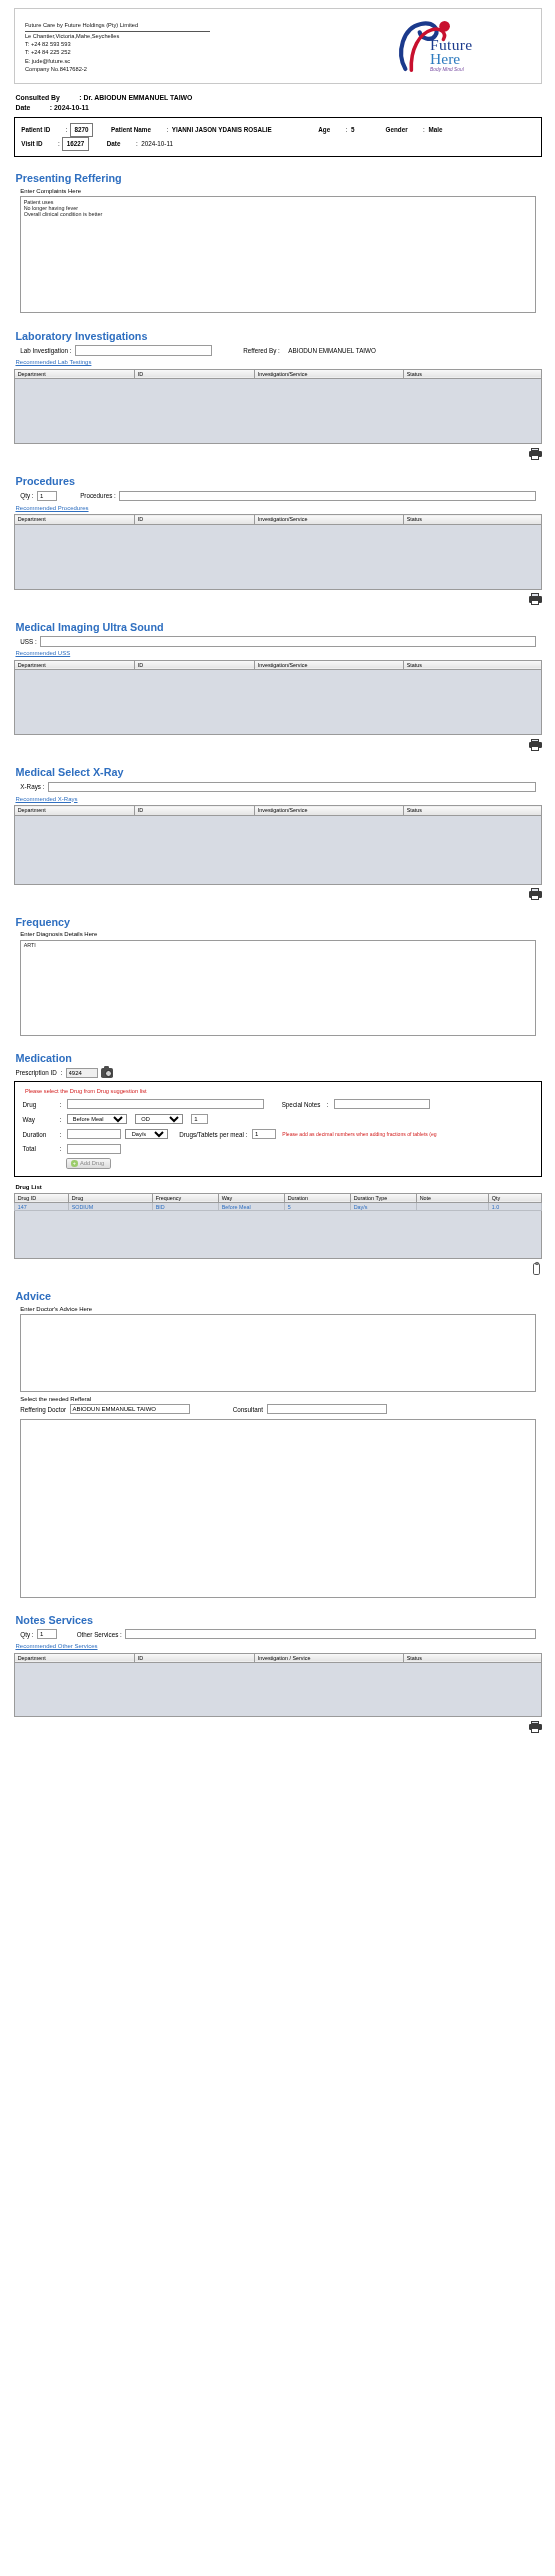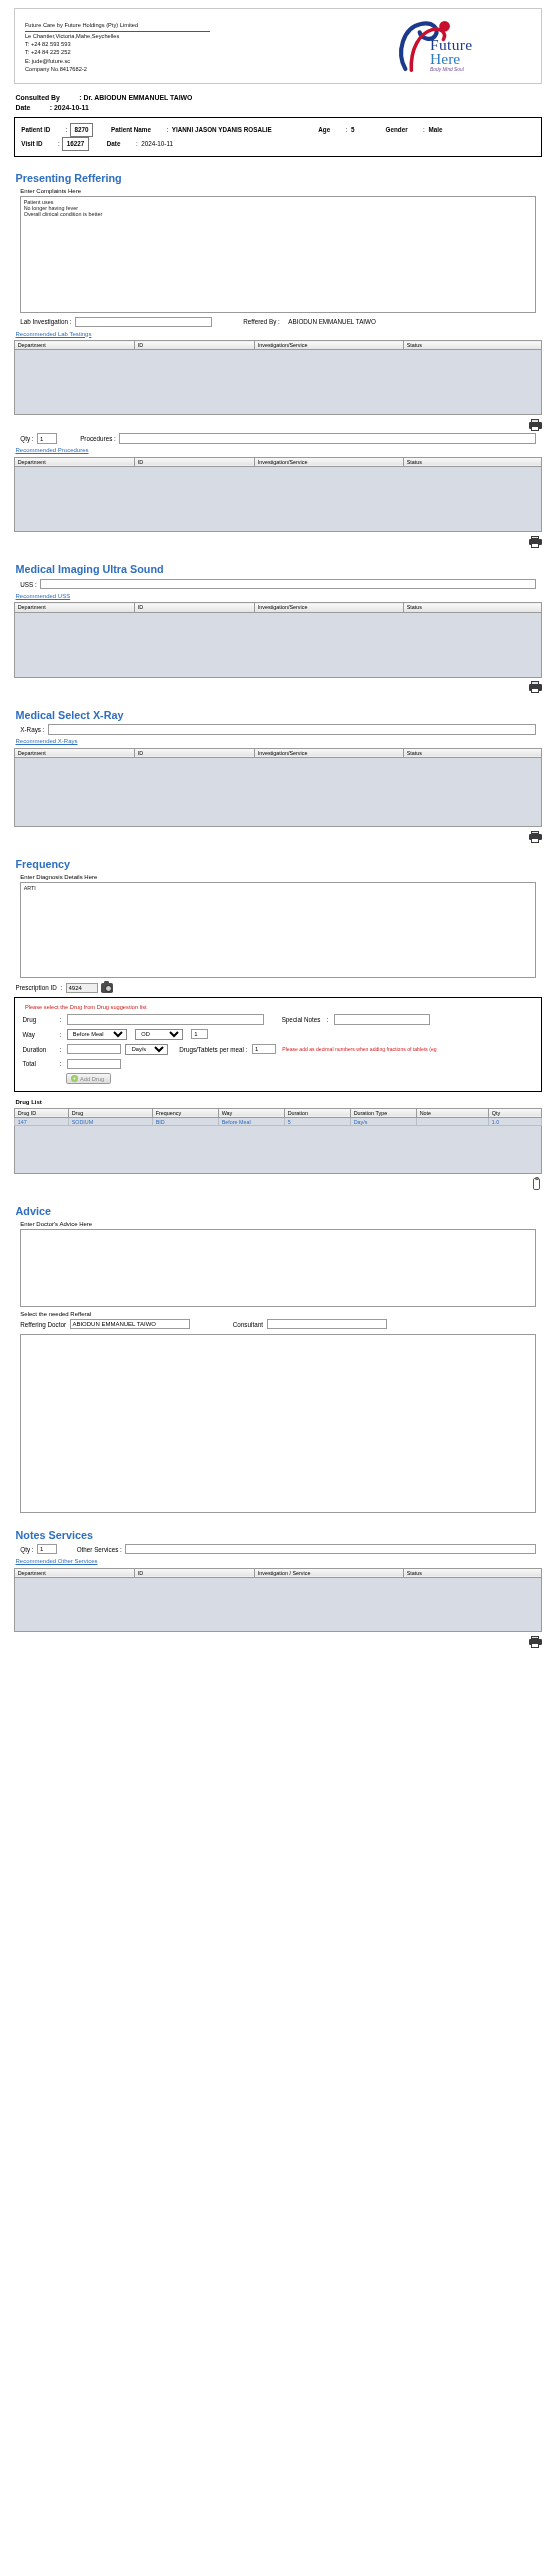--- a/index.html
+++ b/index.html
@@ -203,20 +203,21 @@
   </div>
 
   <h2 class="sect">Presenting Reffering</h2>
   <div class="sub">Enter Complaints Here</div>
   <div style="margin:0 6px;">
     <textarea class="ta" rows="12" style="height: 117px;">Patient uses
 No longer having fever
 Overall clinical condition is better</textarea>
   </div>
 
+  <h2 class="sect">Laboratory  Investigations</h2>
   <div class="row">
     <span>Lab Investigation :</span>
     <input class="txt" style="width: 137px;">
     <span style="width:24px"></span>
     <span>Reffered By :</span>
     <span style="margin-left:4.8px">ABIODUN EMMANUEL TAIWO</span>
   </div>
   <a class="rec-link" href="#">Recommended Lab Testings</a>
   <div class="grid-wrap">
     <table class="grid">
@@ -232,20 +233,21 @@
     <div class="grid-body"></div>
   </div>
   <div class="printer-row">
       <div class="printer">
         <div class="top"></div>
         <div class="body"></div>
         <div class="paper"></div>
       </div>
     </div>
 
+  <h2 class="sect">Procedures</h2>
   <div class="row">
     <span>Qty :</span>
     <input class="txt" style="width: 20.3px;" value="1">
     <span style="width:15.5px"></span>
     <span>Procedures :</span>
     <input class="txt flexfill" style="margin-right: 6px;">
   </div>
   <a class="rec-link" href="#">Recommended Procedures</a>
   <div class="grid-wrap">
     <table class="grid">
@@ -321,20 +323,21 @@
         <div class="paper"></div>
       </div>
     </div>
 
   <h2 class="sect">Frequency</h2>
   <div class="sub">Enter Diagnosis Details Here</div>
   <div style="margin:0 6px;">
     <textarea class="ta" style="height: 96px;">ARTI</textarea>
   </div>
 
+  <h2 class="sect">Medication</h2>
   <div class="rx-id-row">
     <span>Prescription ID</span>
     <span>:</span>
     <input class="rx-id" value="4924" style="">
     <div class="cam"></div>
   </div>
 
   <div class="med-box">
     <div class="med-warn">Please select the Drug from Drug suggestion list</div>
 

